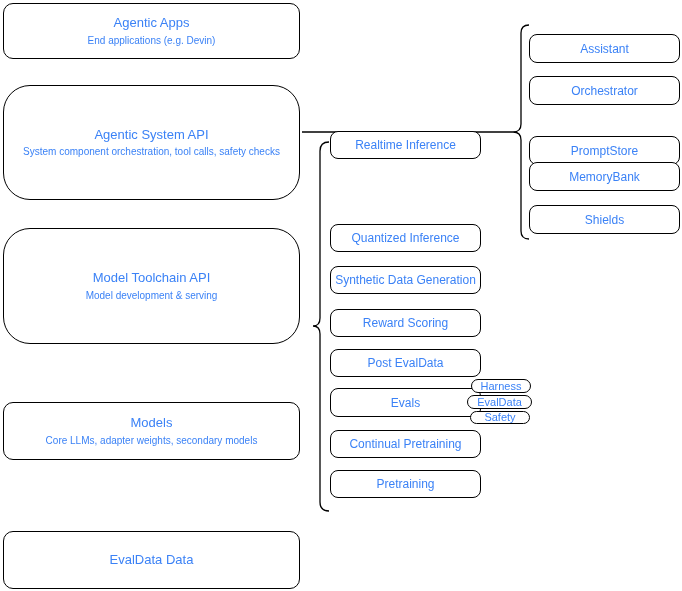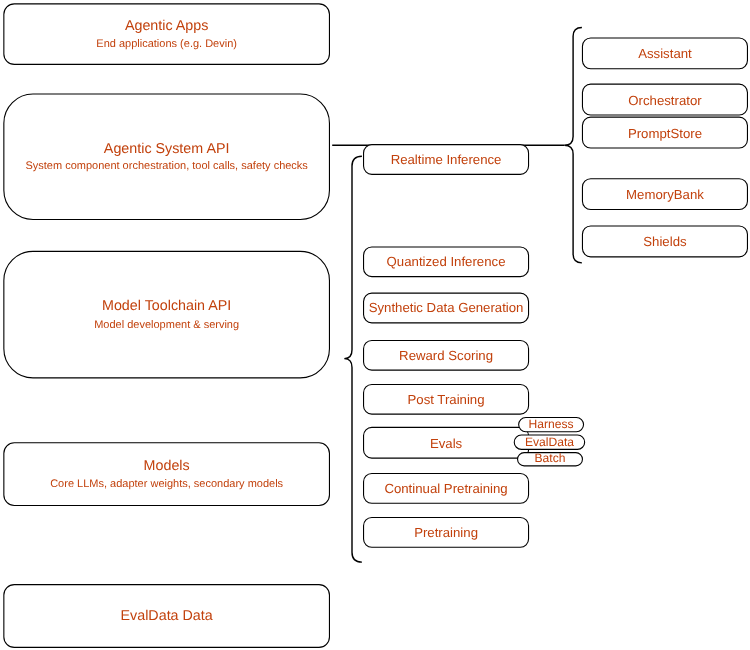--- a/index.html
+++ b/index.html
@@ -1,18 +1,18 @@
 <!DOCTYPE html>
 <html><head>
 <meta charset="utf-8">
 <style>
   html,body { margin:0; padding:0; background:#ffffff; }
   .canvas {
     position:relative; width:682px; height:591px; background:#ffffff;
-    font-family:"Liberation Sans", sans-serif; color:#c2410c; overflow:hidden;
+    font-family:"Liberation Sans", sans-serif; color:#3b82f6; overflow:hidden;
   }
   .layer {
     position:absolute; left:3px; width:297px; box-sizing:border-box;
     border:1.3px solid #000; background:#fff;
     display:flex; flex-direction:column; align-items:center; justify-content:center;
     gap:4px; text-align:center; z-index:2;
   }
   .r-sm { border-radius:10px; }
   .r-lg { border-radius:27px; }
   .layer-title { font-size:13px; line-height:1.1; }
@@ -76,49 +76,49 @@
   <div class="service" style="top:224px;">
     <span>Quantized Inference</span>
   </div>
   <div class="service" style="top:266px;">
     <span>Synthetic Data Generation</span>
   </div>
   <div class="service" style="top:309px;">
     <span>Reward Scoring</span>
   </div>
   <div class="service" style="top:349px;">
-    <span>Post Training</span>
+    <span>Post EvalData</span>
   </div>
   <div class="service" style="top:388px; height:29px;">
     <span>Evals</span>
   </div>
   <div class="service" style="top:430px;">
     <span>Continual Pretraining</span>
   </div>
   <div class="service" style="top:470px;">
     <span>Pretraining</span>
   </div>
 
   <div class="tag" style="left:471px; top:379px; width:60px; height:14px;align-items:center;">
     <span>Harness</span>
   </div>
   <div class="tag" style="left:467px; top:395px; width:65px; height:14px;">
     <span>EvalData</span>
   </div>
   <div class="tag" style="left:470px; top:411px; width:60px; height:13px;">
-    <span>Batch</span>
+    <span>Safety</span>
   </div>
 
   <div class="component" style="top:34px;">
     <span>Assistant</span>
   </div>
   <div class="component" style="top:76px;">
     <span>Orchestrator</span>
   </div>
-  <div class="component" style="top:106px;">
+  <div class="component" style="top:136px;">
     <span>PromptStore</span>
   </div>
   <div class="component" style="top:162px;">
     <span>MemoryBank</span>
   </div>
   <div class="component" style="top:205px;">
     <span>Shields</span>
   </div>
 
   <svg class="overlay" viewBox="0 0 682 591" xmlns="http://www.w3.org/2000/svg">

